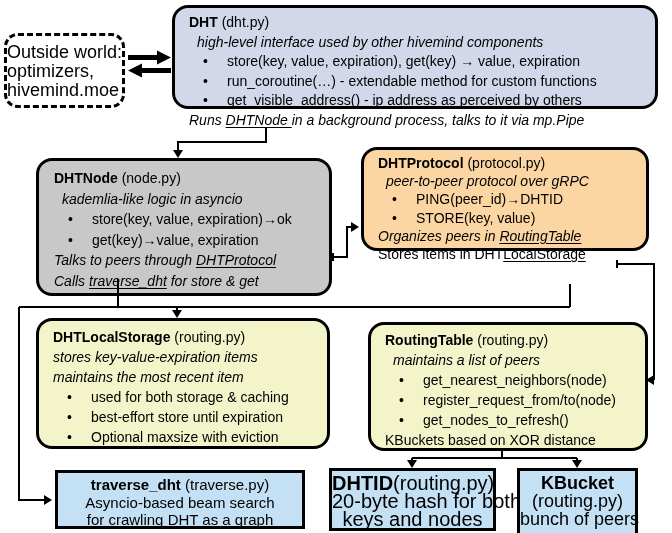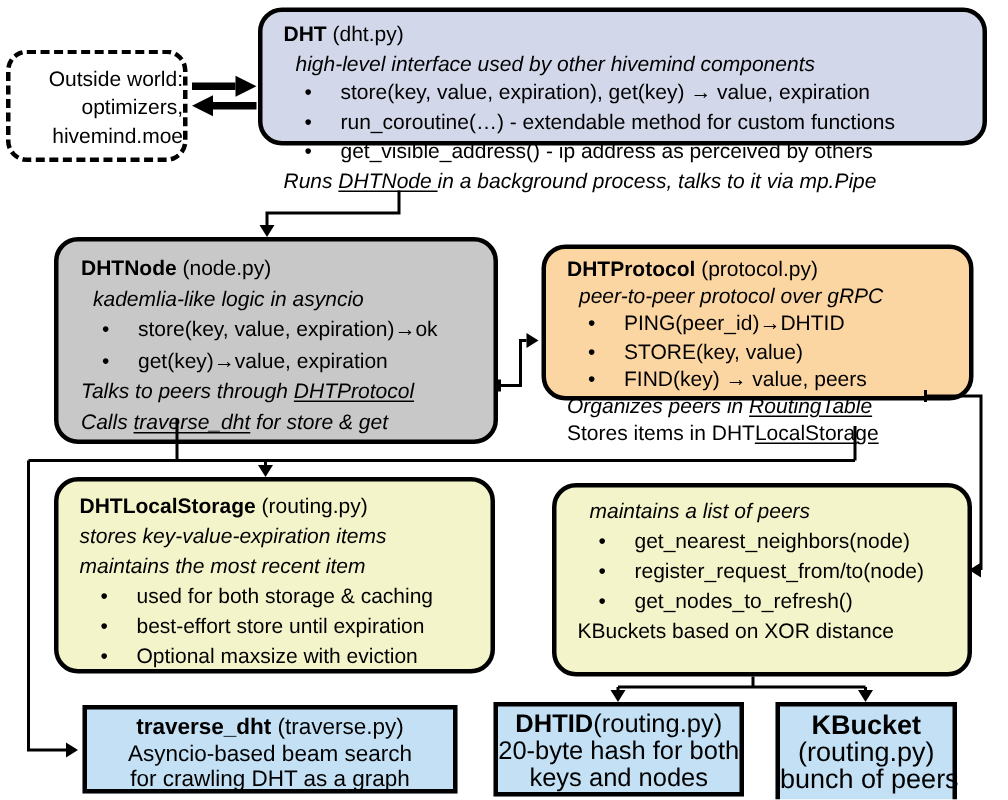--- a/index.html
+++ b/index.html
@@ -31,50 +31,50 @@
     position: absolute; left: 0; top: 0;
     pointer-events: none;
   }
   #svg-overlay path { stroke: #000; fill: none; }
   #svg-overlay polygon { fill: #000; stroke: none; }
 
   
   #outside-world {
     left: 4px; top: 33px; width: 121px; height: 75px;
     border-style: dashed; border-width: 3.5px; border-radius: 14px;
-    background: #ffffff; text-align: right; font-size: 14px;
+    background: #ffffff; text-align: left; font-size: 18px;
     padding-top: 7px; line-height: 19px;
   }
   #dht {
-    left: 172px; top: 5px; width: 486px; height: 92px;
+    left: 172px; top: 5px; width: 486px; height: 104px;
     background: #d2d8ea; padding: 5px 0 16px 14px; line-height: 19.5px;
   }
   #dhtnode {
     left: 36px; top: 158px; width: 296px; height: 138px;
     background: #c8c8c8; padding: 7px 0 16px 15px; line-height: 20.5px;
   }
   #dhtprotocol {
-    left: 361px; top: 163px; width: 288px; height: 104px;
+    left: 361px; top: 147px; width: 288px; height: 104px;
     background: #fcd6a2; padding: 4px 0 0 14px; line-height: 18.2px;
   }
   #dhtlocalstorage {
     left: 36px; top: 318px; width: 294px; height: 131px;
     background: #f4f4cb; padding: 6px 0 0 14px; line-height: 20px;
   }
   #routingtable {
     left: 368px; top: 322px; width: 280px; height: 129px;
     background: #f4f4cb; padding: 5px 0 0 14px; line-height: 20px;
   }
   #traverse-dht {
     left: 55px; top: 470px; width: 250px; height: 59px;
     background: #c3e0f5; font-size: 15px; line-height: 17.5px; padding-top: 3px;
   }
   #dhtid {
     left: 329px; top: 468px; width: 167px; height: 63px;
-    background: #c3e0f5; font-size: 17px; line-height: 18px; padding-top: 3px;
+    background: #c3e0f5; font-size: 20px; line-height: 18px; padding-top: 3px;
   }
   #kbucket {
     left: 517px; top: 468px; width: 121px; height: 81px;
     background: #c3e0f5; font-size: 18px; line-height: 18px; padding-top: 3px;
   }
 </style>
 </head>
 <body>
 
 <div id="canvas">
@@ -101,35 +101,35 @@
     <div class="line bullet">get(key)→value, expiration</div>
     <div class="line i"><span>Talks to peers through </span><span class="u">DHTProtocol</span></div>
     <div class="line i"><span>Calls </span><span class="u">traverse_dht</span><span> for store &amp; get</span></div>
   </div>
 
   <div class="box" id="dhtprotocol">
     <div class="line"><span class="b">DHTProtocol</span><span> (protocol.py)</span></div>
     <div class="line i ind">peer-to-peer protocol over gRPC</div>
     <div class="line bullet">PING(peer_id)→DHTID</div>
     <div class="line bullet">STORE(key, value)</div>
-    <div class="line bullet">FIND(key) → value, peers</div>
     <div class="line i"><span>Organizes peers in </span><span class="u">RoutingTable</span></div>
     <div class="line"><span>Stores items in DHT</span><span class="u">LocalStorage</span></div>
   </div>
 
   <div class="box" id="dhtlocalstorage">
     <div class="line"><span class="b">DHTLocalStorage</span><span> (routing.py)</span></div>
     <div class="line i">stores key-value-expiration items</div>
     <div class="line i">maintains the most recent item</div>
     <div class="line bullet">used for both storage &amp; caching</div>
     <div class="line bullet">best-effort store until expiration</div>
     <div class="line bullet">Optional maxsize with eviction</div>
   </div>
 
   <div class="box" id="routingtable">
+    <div class="line"><span class="b">RoutingTable</span><span> (routing.py)</span></div>
     <div class="line i ind">maintains a list of peers</div>
     <div class="line bullet">get_nearest_neighbors(node)</div>
     <div class="line bullet">register_request_from/to(node)</div>
     <div class="line bullet">get_nodes_to_refresh()</div>
     <div class="line">KBuckets based on XOR distance</div>
   </div>
 
   <div class="box sq" id="traverse-dht">
     <div class="line"><span class="b">traverse_dht</span><span> (traverse.py)</span></div>
     <div class="line">Asyncio-based beam search</div>

